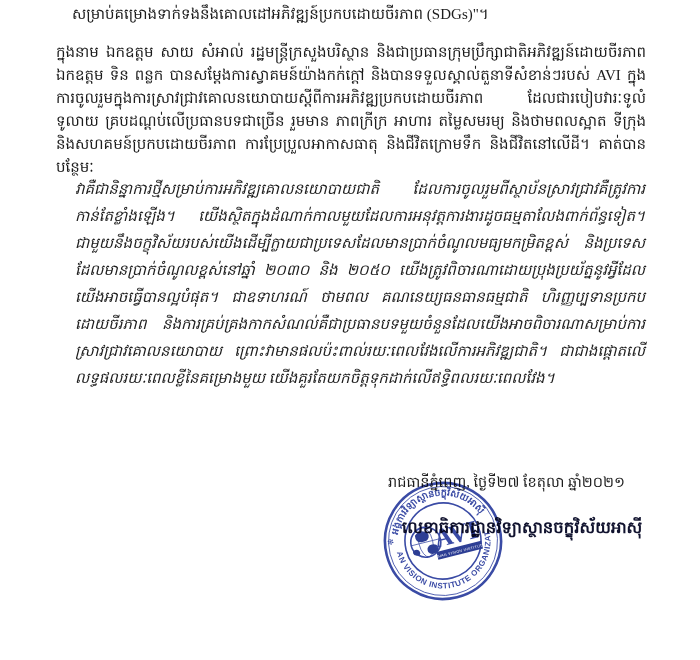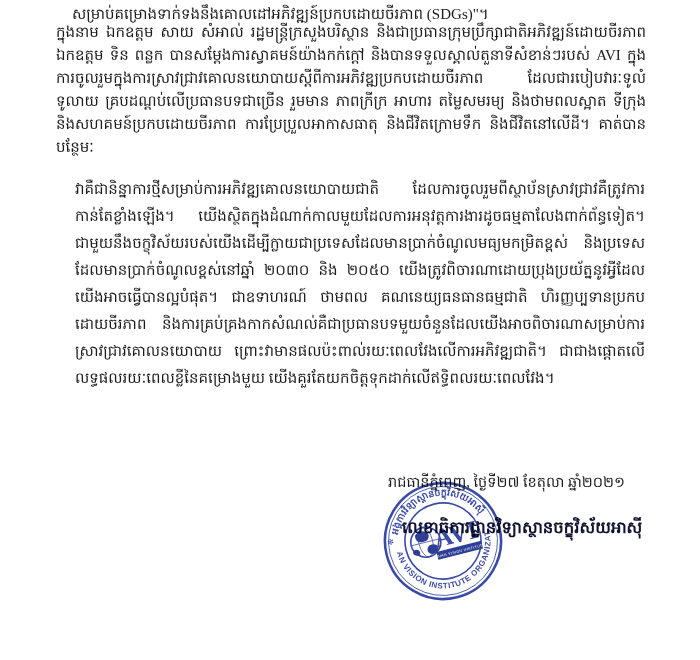--- a/index.html
+++ b/index.html
@@ -7,24 +7,24 @@
     position: relative;
     width: 700px;
     height: 660px;
     background: #ffffff;
     overflow: hidden;
     font-family: "Liberation Serif", "DejaVu Serif", serif;
     color: #1c1c1c;
   }
   .txt { position: absolute; margin: 0; font-size: 15px; line-height: 23px; }
   .cont-line { top: 3px; left: 72px; width: 575px; }
-  .para-1 { top: 21px; left: 56px; width: 590px; text-align: justify; }
+  .para-1 { top: 41px; left: 56px; width: 590px; text-align: justify; }
   .quote-block {
     top: 176px; left: 75px; width: 570px;
-    text-align: justify; line-height: 27px;
+    font-style: italic; text-align: justify; line-height: 27px;
   }
   .closing-para { top: 351px; left: 56px; width: 590px; text-align: justify; }
   .date-line { top: 471px; left: 388px; font-size: 14.5px; white-space: nowrap; }
   .sig-title {
     top: 516px; left: 402px; font-weight: bold; font-size: 16.5px;
     color: #10122e; white-space: nowrap;
   }
   .stamp {
     position: absolute; left: 381px; top: 479px;
     width: 124px; height: 124px;

